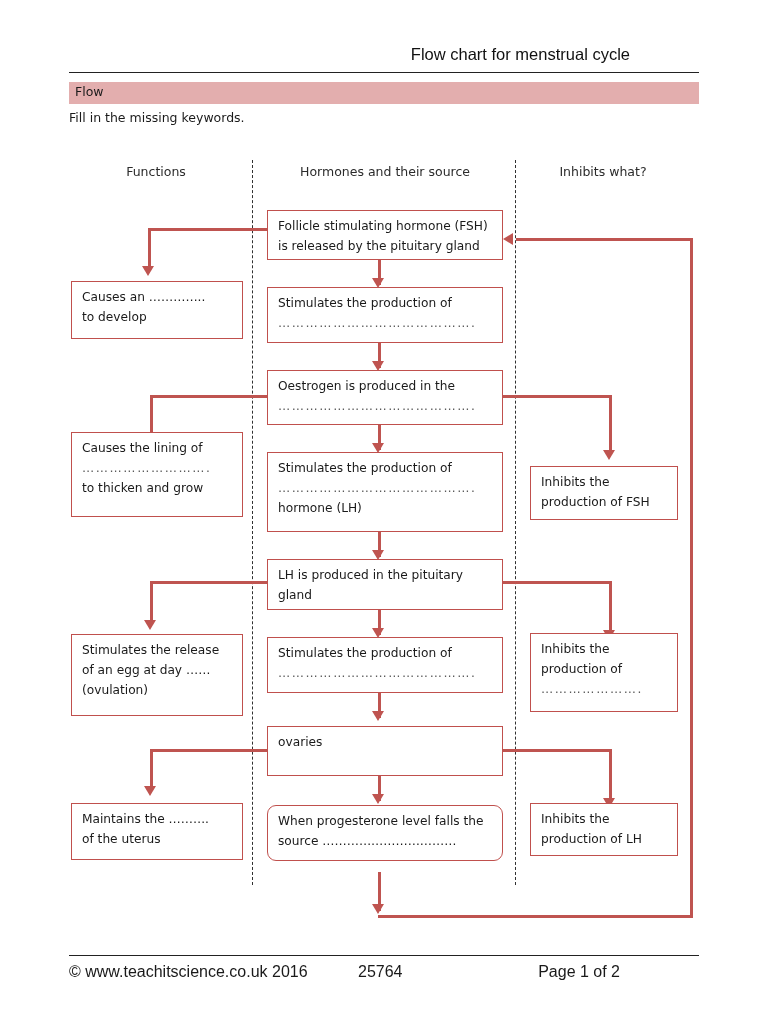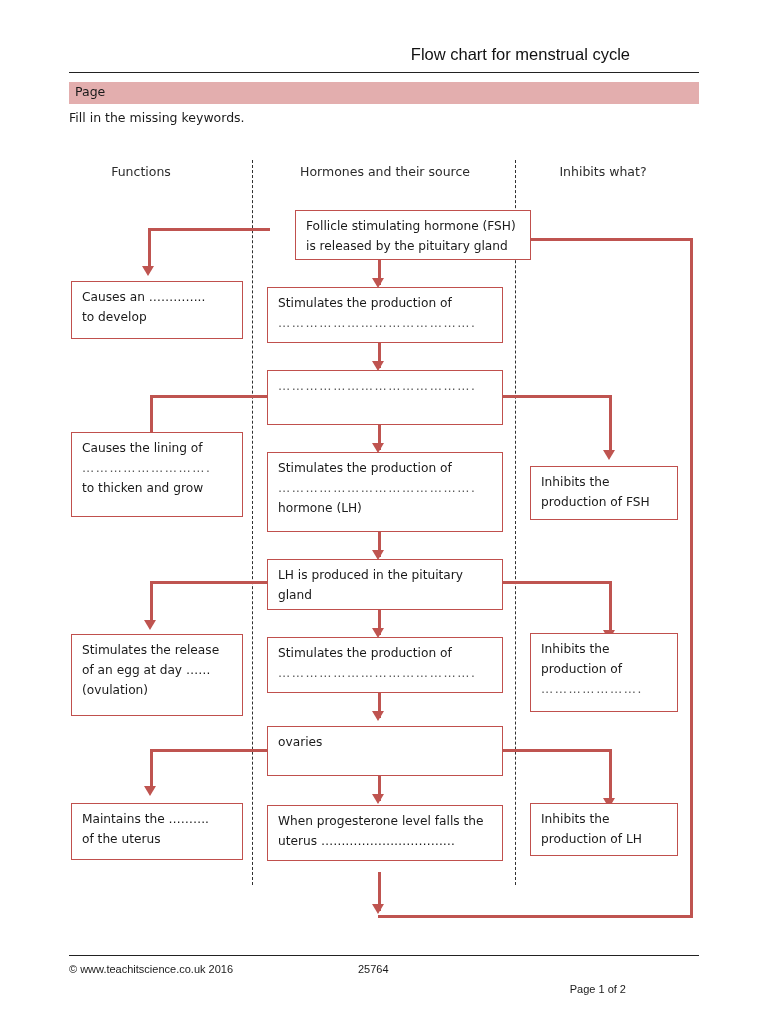--- a/index.html
+++ b/index.html
@@ -71,21 +71,21 @@
 
   
   .col-head {
     position: absolute;
     font-family: "DejaVu Sans", sans-serif;
     font-size: 12.5px;
     color: #2b2b2b;
     text-align: center;
     white-space: nowrap;
   }
-  .col-head.c1 { left: 55px;  top: 164px; width: 172px; }
+  .col-head.c1 { left: 70px;  top: 164px; width: 172px; }
   .col-head.c2 { left: 267px; top: 164px; width: 236px; }
   .col-head.c3 { left: 528px; top: 164px; width: 150px; }
 
   
   .divider {
     position: absolute;
     top: 160px;
     width: 0;
     height: 725px;
     border-left: 1.4px dashed #303030;
@@ -137,38 +137,38 @@
     left: 69px;
     top: 955px;
     width: 630px;
     height: 0;
     border-top: 1.3px solid #222;
   }
   .footer-text {
     position: absolute;
     top: 963px;
     font-family: "Liberation Sans", sans-serif;
-    font-size: 11px;
+    font-size: 16px;
     color: #1a1a1a;
     white-space: nowrap;
   }
   .footer-text.left   { left: 69px; }
   .footer-text.center { left: 358px; }
-  .footer-text.right  { right: 74px; margin-top: 20px; }
+  .footer-text.right  { right: 80px; }
 </style>
 </head>
 <body>
 
 <div class="page">
 
   <div class="doc-title">Flow chart for menstrual cycle</div>
   <div class="title-rule"></div>
 
   <div class="task-banner">
-    <span class="task-banner-label">Page</span>
+    <span class="task-banner-label">Flow</span>
   </div>
 
   <div class="task-instruction">Fill in the missing keywords.</div>
 
   <div class="col-head c1">Functions</div>
   <div class="col-head c2">Hormones and their source</div>
   <div class="col-head c3">Inhibits what?</div>
 
   <div class="divider left"></div>
   <div class="divider right"></div>
@@ -222,31 +222,32 @@
   <div class="seg v" style="left:150px; top:749px; height:42px;"></div>
   <div class="arrowhead down" style="left:144px; top:786px;"></div>
 
   <div class="seg h" style="left:502px; top:749px; width:110px;"></div>
   <div class="seg v" style="left:609px; top:749px; height:54px;"></div>
   <div class="arrowhead down" style="left:603px; top:798px;"></div>
 
   <div class="seg v" style="left:378px; top:775px; height:26px;"></div>
   <div class="arrowhead down" style="left:372px; top:794px;"></div>
 
-  <div class="fbox" style="left:267px; top:210px; width:236px; height:50px;margin-left:28px;">
+  <div class="fbox" style="left:267px; top:210px; width:236px; height:50px;">
     <span class="ln">Follicle stimulating hormone (FSH)</span>
     <span class="ln">is released by the pituitary gland</span>
   </div>
 
   <div class="fbox" style="left:267px; top:287px; width:236px; height:56px;">
     <span class="ln">Stimulates the production of</span>
     <span class="ln dots">…………………………………….</span>
   </div>
 
   <div class="fbox" style="left:267px; top:370px; width:236px; height:55px;">
+    <span class="ln">Oestrogen is produced in the</span>
     <span class="ln dots">…………………………………….</span>
   </div>
 
   <div class="fbox" style="left:267px; top:452px; width:236px; height:80px;">
     <span class="ln">Stimulates the production of</span>
     <span class="ln dots">…………………………………….</span>
     <span class="ln">hormone (LH)</span>
   </div>
 
   <div class="fbox" style="left:267px; top:559px; width:236px; height:51px;">
@@ -256,23 +257,23 @@
 
   <div class="fbox" style="left:267px; top:637px; width:236px; height:56px;">
     <span class="ln">Stimulates the production of</span>
     <span class="ln dots">…………………………………….</span>
   </div>
 
   <div class="fbox" style="left:267px; top:726px; width:236px; height:50px;">
     <span class="ln">ovaries</span>
   </div>
 
-  <div class="fbox" style="left:267px; top:805px; width:236px; height:56px;">
+  <div class="fbox" style="left:267px; top:805px; width:236px; height:56px;border-radius:9px;">
     <span class="ln">When progesterone level falls the</span>
-    <span class="ln">uterus ……………………………</span>
+    <span class="ln">source ……………………………</span>
   </div>
 
   <div class="fbox" style="left:71px; top:281px; width:172px; height:58px;">
     <span class="ln">Causes an …………..</span>
     <span class="ln">to develop</span>
   </div>
 
   <div class="fbox" style="left:71px; top:432px; width:172px; height:85px;">
     <span class="ln">Causes the lining of</span>
     <span class="ln dots">……………………….</span>

